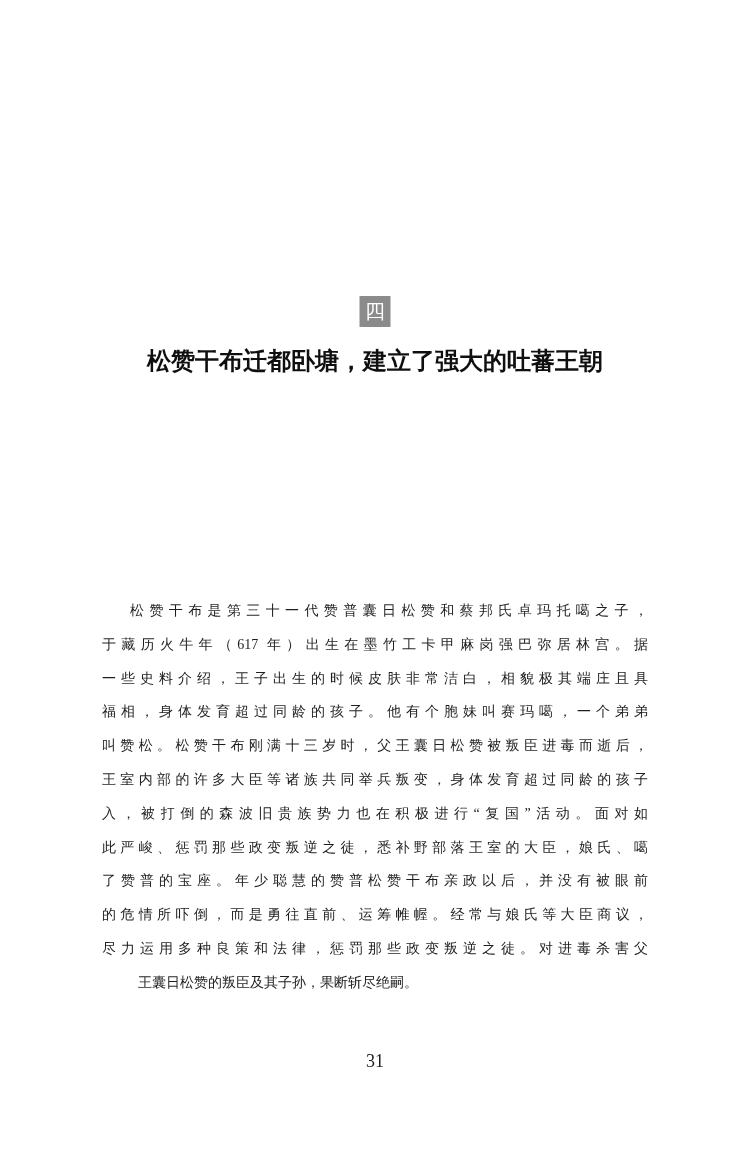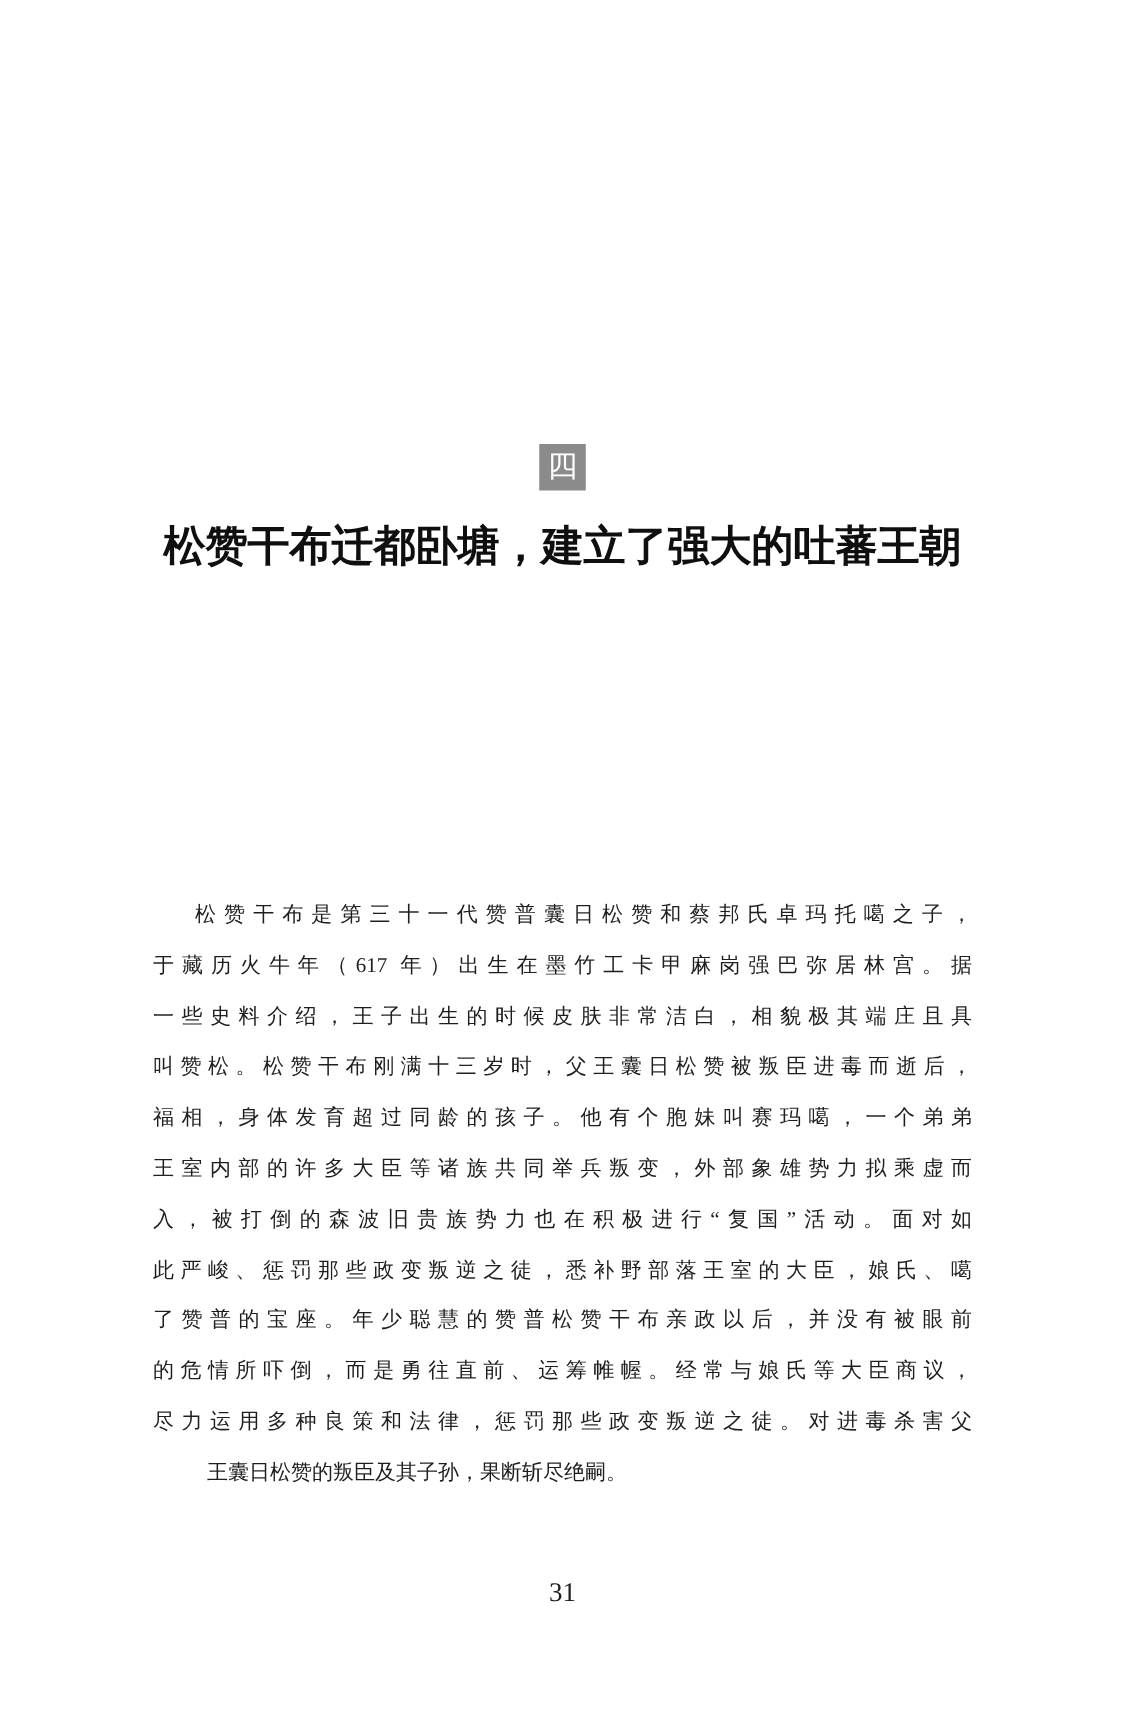--- a/index.html
+++ b/index.html
@@ -27,21 +27,21 @@
     font-size: 20px;
     line-height: 31px;
     text-align: center;
   }
   .chapter-title {
     position: absolute;
     top: 345px;
     left: 0;
     width: 750px;
     text-align: center;
-    font-size: 28px;
+    font-size: 24px;
     font-weight: bold;
     color: #0f0f0f;
     letter-spacing: 0px;
     white-space: nowrap;
   }
   .body-block {
     position: absolute;
     top: 594px;
     left: 102px;
     width: 546px;
@@ -81,23 +81,23 @@
   <div class="chapter-box">
     <span>四</span>
   </div>
 
   <div class="chapter-title">松赞干布迁都卧塘，建立了强大的吐蕃王朝</div>
 
   <div class="body-block">
     <div class="body-line first-line">松赞干布是第三十一代赞普囊日松赞和蔡邦氏卓玛托噶之子，</div>
     <div class="body-line">于藏历火牛年（617 年）出生在墨竹工卡甲麻岗强巴弥居林宫。据</div>
     <div class="body-line">一些史料介绍，王子出生的时候皮肤非常洁白，相貌极其端庄且具</div>
+    <div class="body-line">福相，身体发育超过同龄的孩子。他有个胞妹叫赛玛噶，一个弟弟</div>
     <div class="body-line">叫赞松。松赞干布刚满十三岁时，父王囊日松赞被叛臣进毒而逝后，</div>
-    <div class="body-line">福相，身体发育超过同龄的孩子。他有个胞妹叫赛玛噶，一个弟弟</div>
-    <div class="body-line">王室内部的许多大臣等诸族共同举兵叛变，外部象雄势力拟乘虚而</div>
+    <div class="body-line">王室内部的许多大臣等诸族共同举兵叛变，身体发育超过同龄的孩子</div>
     <div class="body-line">入，被打倒的森波旧贵族势力也在积极进行“复国”活动。面对如</div>
     <div class="body-line">此严峻、惩罚那些政变叛逆之徒，悉补野部落王室的大臣，娘氏、噶</div>
     <div class="body-line">了赞普的宝座。年少聪慧的赞普松赞干布亲政以后，并没有被眼前</div>
     <div class="body-line">的危情所吓倒，而是勇往直前、运筹帷幄。经常与娘氏等大臣商议，</div>
     <div class="body-line">尽力运用多种良策和法律，惩罚那些政变叛逆之徒。对进毒杀害父</div>
     <div class="body-line last-line">王囊日松赞的叛臣及其子孙，果断斩尽绝嗣。</div>
   </div>
 
   <div class="page-number">31</div>
 

